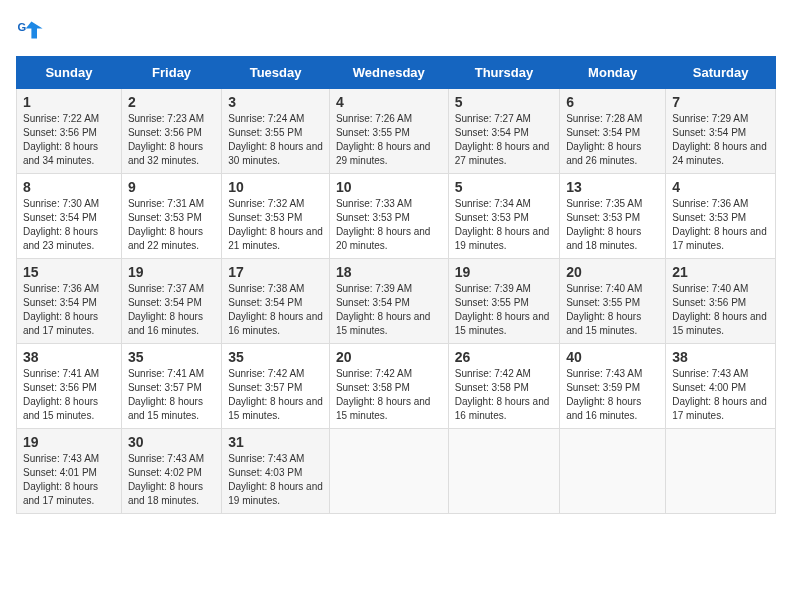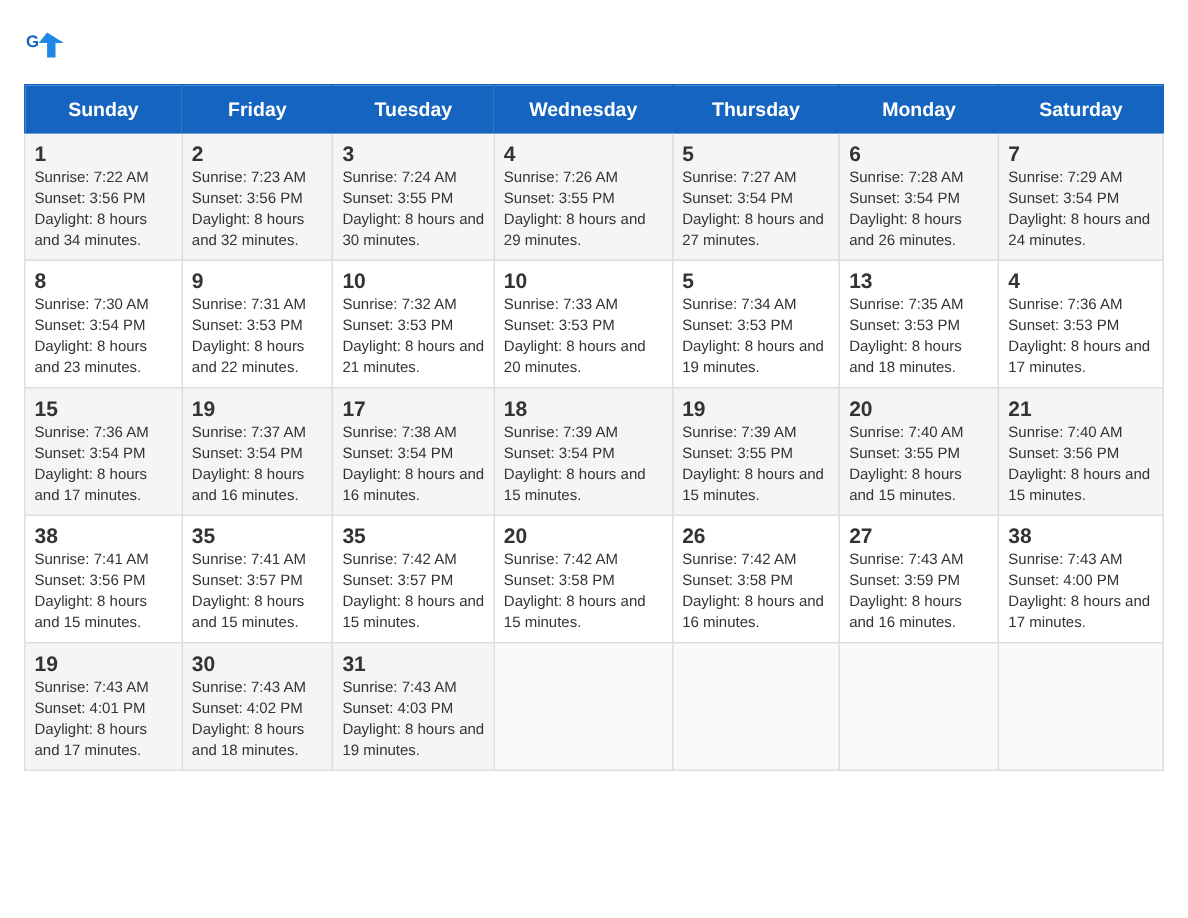--- a/index.html
+++ b/index.html
@@ -231,21 +231,21 @@
       </td>
         <td>
         <span class="day-num">20</span>
         <span class="day-info">Sunrise: 7:42 AM<br>Sunset: 3:58 PM<br>Daylight: 8 hours and 15 minutes.</span>
       </td>
         <td>
         <span class="day-num">26</span>
         <span class="day-info">Sunrise: 7:42 AM<br>Sunset: 3:58 PM<br>Daylight: 8 hours and 16 minutes.</span>
       </td>
         <td>
-        <span class="day-num">27</span>
+        <span class="day-num">40</span>
         <span class="day-info">Sunrise: 7:43 AM<br>Sunset: 3:59 PM<br>Daylight: 8 hours and 16 minutes.</span>
       </td>
         <td>
         <span class="day-num">38</span>
         <span class="day-info">Sunrise: 7:43 AM<br>Sunset: 4:00 PM<br>Daylight: 8 hours and 17 minutes.</span>
       </td>
       </tr>
       <tr>
         <td>
         <span class="day-num">19</span>

